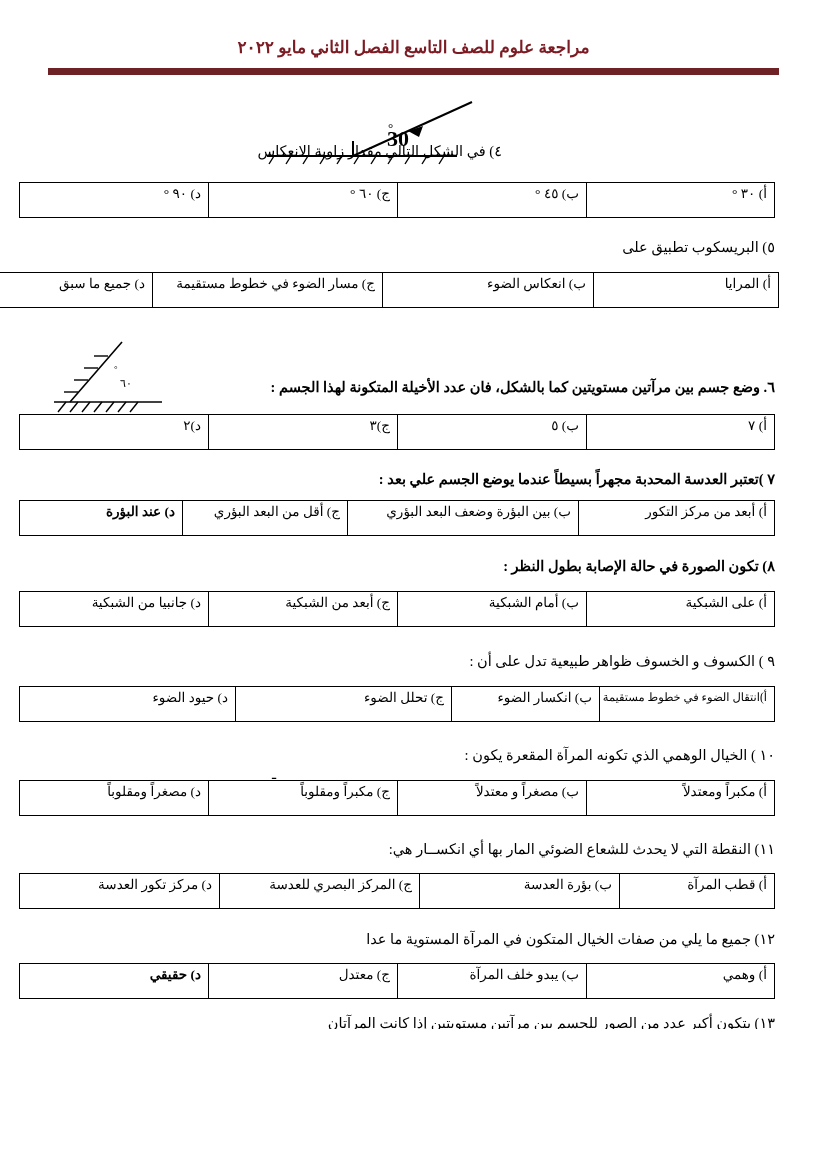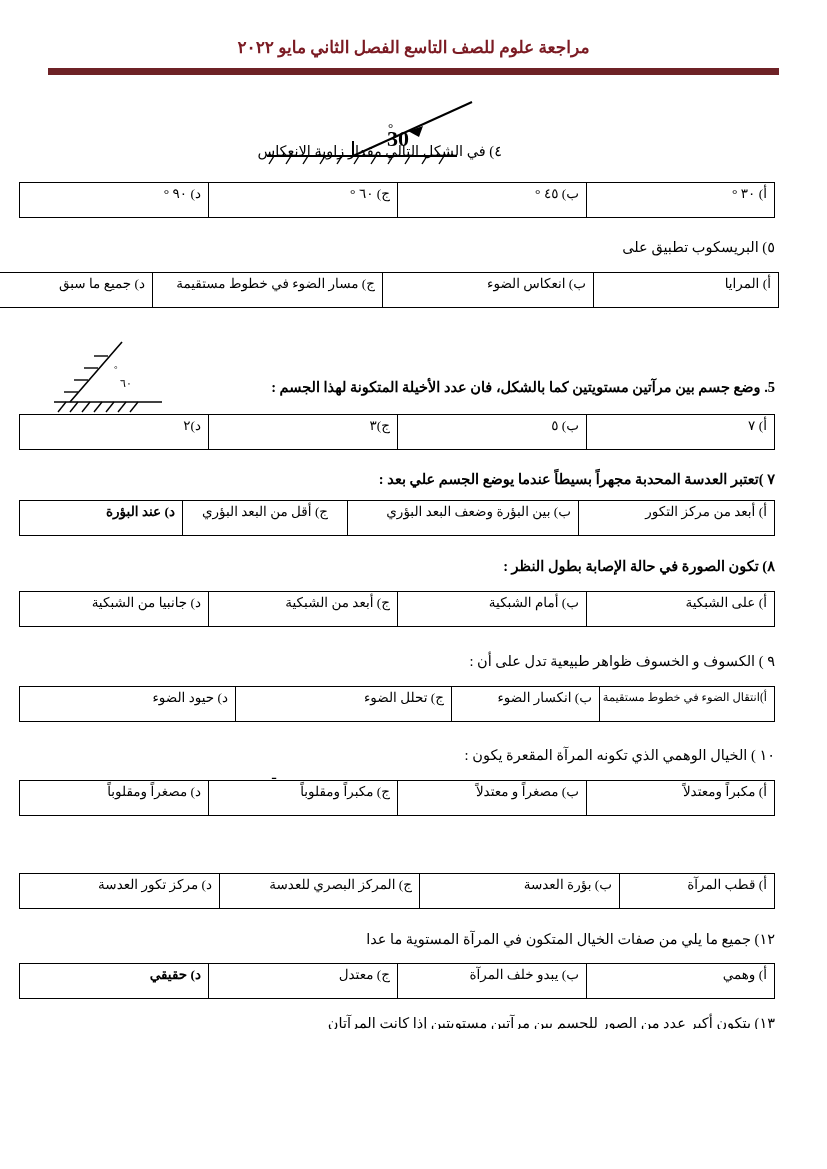--- a/index.html
+++ b/index.html
@@ -187,41 +187,41 @@
         <line x1="26" y1="52" x2="12" y2="52"></line>
         <line x1="36" y1="40" x2="22" y2="40"></line>
         <line x1="46" y1="28" x2="32" y2="28"></line>
         <line x1="56" y1="16" x2="42" y2="16"></line>
       </g>
     </svg>
     <div style="position:absolute; left:68px; top:37px; font-size:11px; font-family:'Liberation Serif',serif;">٦٠</div>
     <div style="position:absolute; left:62px; top:24px; font-size:9px;">°</div>
   </div>
 
-  <div class="qtext" style="top:378px; right:52px;">5. وضع جسم بين مرآتين مستويتين كما بالشكل، فان عدد الأخيلة المتكونة لهذا الجسم  :</div>
+  <div class="qtext" style="top:378px; right:52px;">٦. وضع جسم بين مرآتين مستويتين كما بالشكل، فان عدد الأخيلة المتكونة لهذا الجسم  :</div>
 
   <table class="opts" style="top:414px; right:52px; width:695px;">
     <tbody>
         <tr>
       <td style="width:173px;margin-top:32px;">أ) ٧</td>
       <td style="width:174px;">ب) ٥</td>
       <td style="width:174px;margin-left:28px;">ج)٣</td>
       <td style="width:174px;">د)٢</td>
     </tr>
   </tbody>
     </table>
 
   <div class="qtext" style="top:470px; right:52px;">٧ )تعتبر العدسة المحدبة مجهراً بسيطاً عندما يوضع الجسم علي بعد :</div>
 
   <table class="opts" style="top:500px; right:52px; width:695px;">
     <tbody>
         <tr>
       <td style="width:181px;">أ) أبعد من مركز التكور</td>
       <td style="width:216px;">ب) بين البؤرة وضعف البعد البؤري</td>
-      <td style="width:150px;text-align:center;">ج) أقل من البعد البؤري</td>
+      <td style="width:150px;">ج) أقل من البعد البؤري</td>
       <td class="b" style="width:148px;">د) عند البؤرة</td>
     </tr>
   </tbody>
     </table>
 
   <div class="qtext" style="top:557px; right:52px;">٨) تكون الصورة في حالة الإصابة بطول النظر :</div>
 
   <table class="opts" style="top:591px; right:52px; width:695px;">
     <tbody>
         <tr>
@@ -253,20 +253,21 @@
     <tbody>
         <tr>
       <td style="width:173px;">أ) مكبراً ومعتدلاً</td>
       <td style="width:174px;">ب) مصغراً و معتدلاً</td>
       <td style="width:174px;">ج) مكبراً ومقلوباً</td>
       <td style="width:174px;">د) مصغراً ومقلوباً</td>
     </tr>
   </tbody>
     </table>
 
+  <div class="qtext thin" style="top:840px; right:52px;">١١)   النقطة التي لا يحدث للشعاع الضوئي المار بها أي انكســار  هي:</div>
 
   <table class="opts" style="top:873px; right:52px; width:695px;">
     <tbody>
         <tr>
       <td style="width:140px;margin-top:16px;">أ) قطب المرآة</td>
       <td style="width:185px;">ب) بؤرة العدسة</td>
       <td style="width:185px;">ج) المركز البصري للعدسة</td>
       <td style="width:185px;">د) مركز تكور العدسة</td>
     </tr>
   </tbody>

